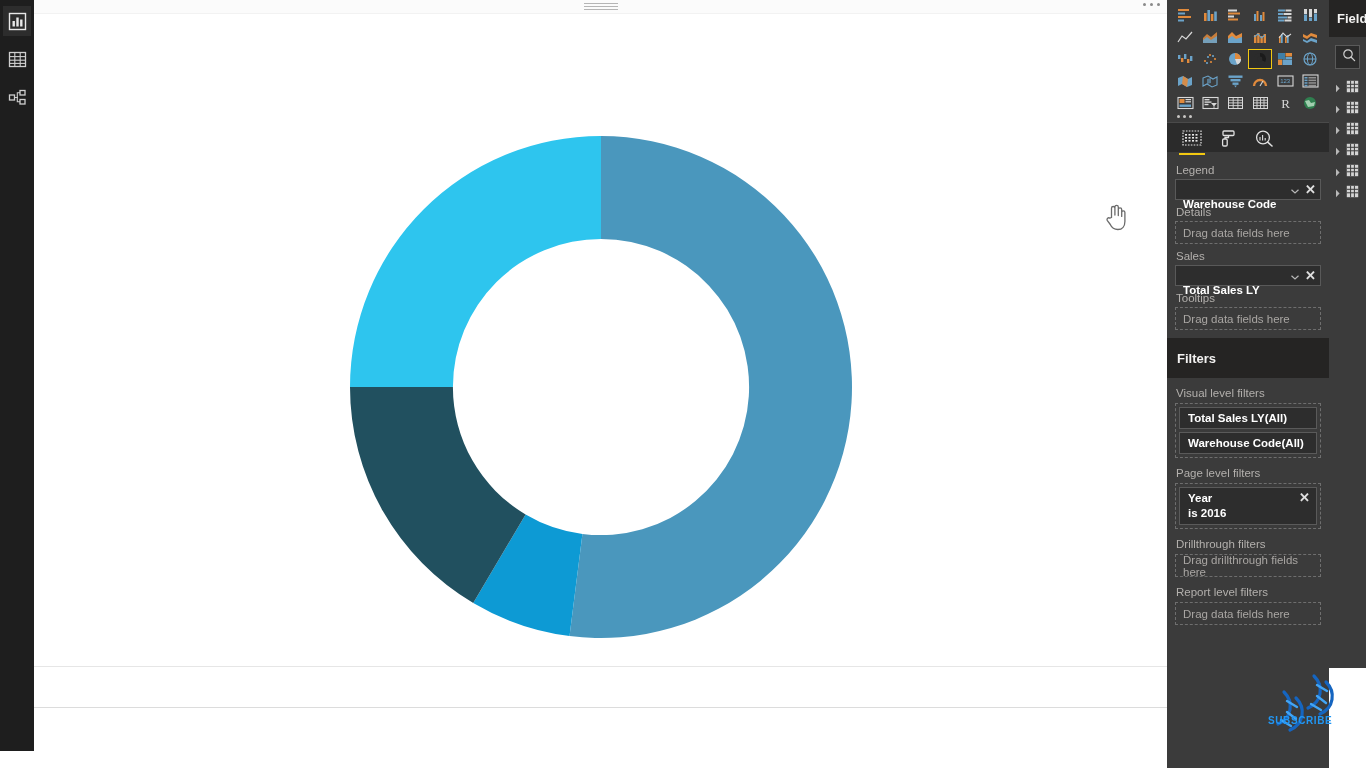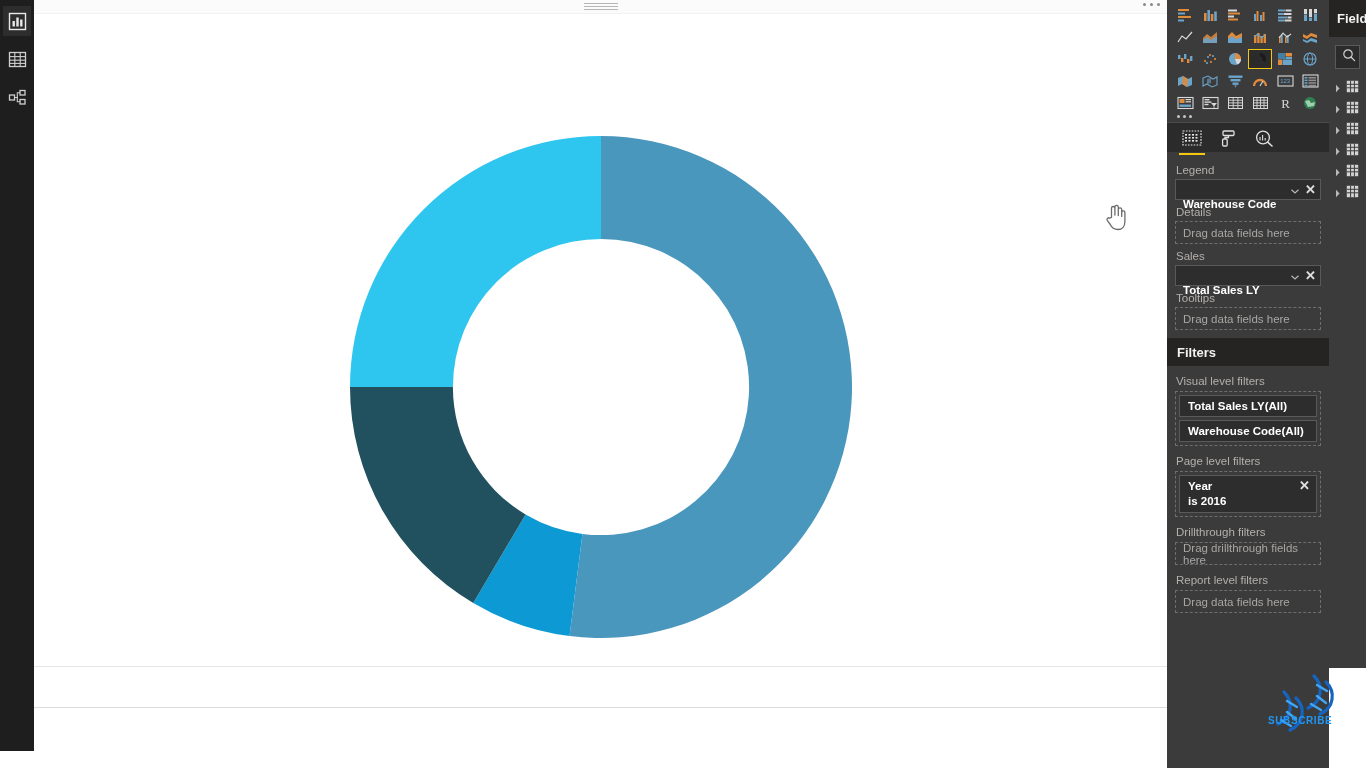--- a/index.html
+++ b/index.html
@@ -194,21 +194,21 @@
     height: 23px;
     display: flex; align-items: center;
     padding-left: 7px;
     font-size: 11.5px; color: #a9a6a3;
     margin-bottom: 3px;
   }
 
   
   .filters-header {
     background: #252423;
-    height: 28px;
+    height: 40px;
     display: flex; align-items: center;
     padding-left: 10px; margin-top: 8px;
   }
   .filters-title {
     font-size: 13px; color: #f3f2f1; font-weight: 600;
   }
   .filters-body { padding: 0 8px; }
   .filter-group-label {
     font-size: 11.5px; color: #b3b0ad;
     margin: 9px 0 4px 1px;

